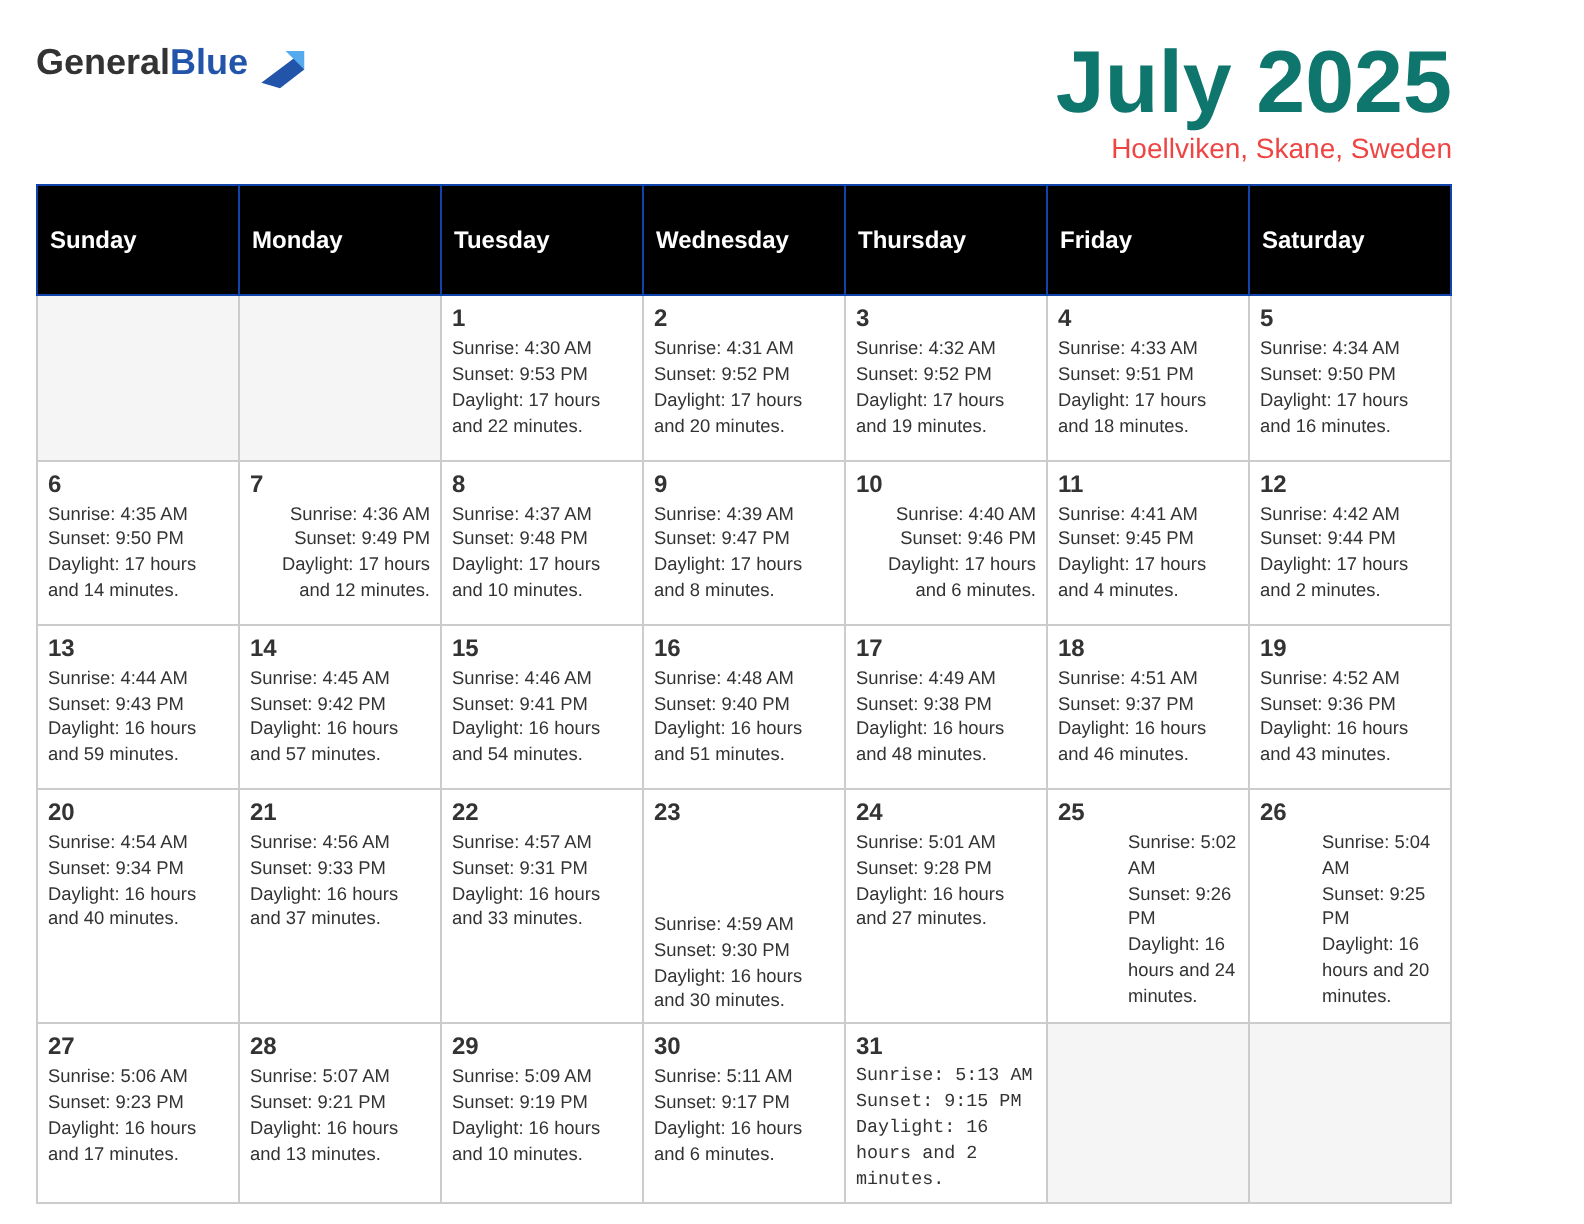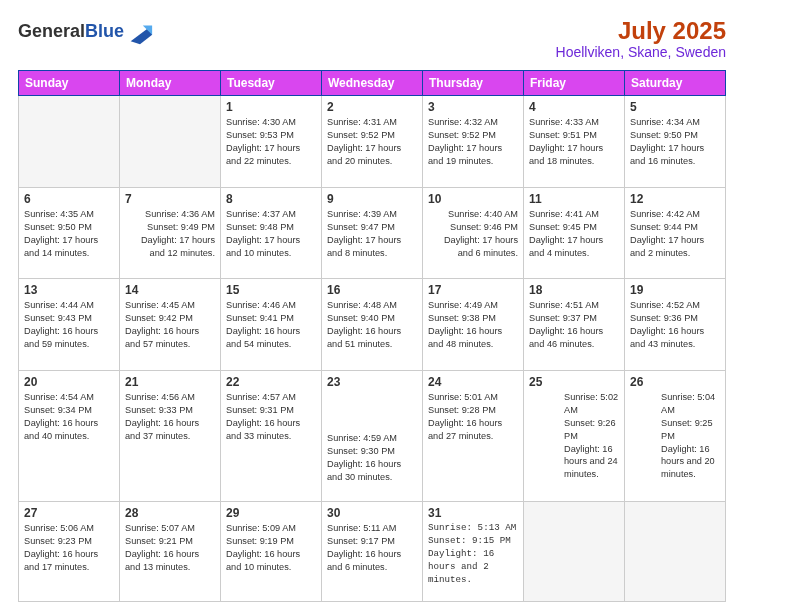--- a/index.html
+++ b/index.html
@@ -36,42 +36,41 @@
     .logo-blue { color: #2255aa; }
     .logo-icon {
       width: 28px;
       height: 28px;
       margin-left: 2px;
     }
     .header-right {
       text-align: right;
     }
     .month-title {
-      font-size: 24px;
+      font-size: 44px;
       font-weight: bold;
-      color: #c2410c;
+      color: #0f766e;
       line-height: 1.1;
     }
     .location {
       font-size: 14px;
-      color: #6d28d9;
-      text-align: center;
+      color: #ef4444;
     }
     .calendar {
       flex: 1;
       border: 1px solid #ccc;
       border-collapse: collapse;
       width: 100%;
       table-layout: fixed;
     }
     .calendar th {
-      background-color: #d946ef;
+      background-color: #000000;
       color: #fff;
       text-align: left;
-      padding: 5px 6px;
+      padding: 20px 6px;
       font-size: 12px;
       font-weight: bold;
       border: 1px solid #1144aa;
     }
     .calendar td {
       border: 1px solid #ccc;
       vertical-align: top;
       padding: 4px 5px;
       font-size: 9.5px;
       color: #333;

